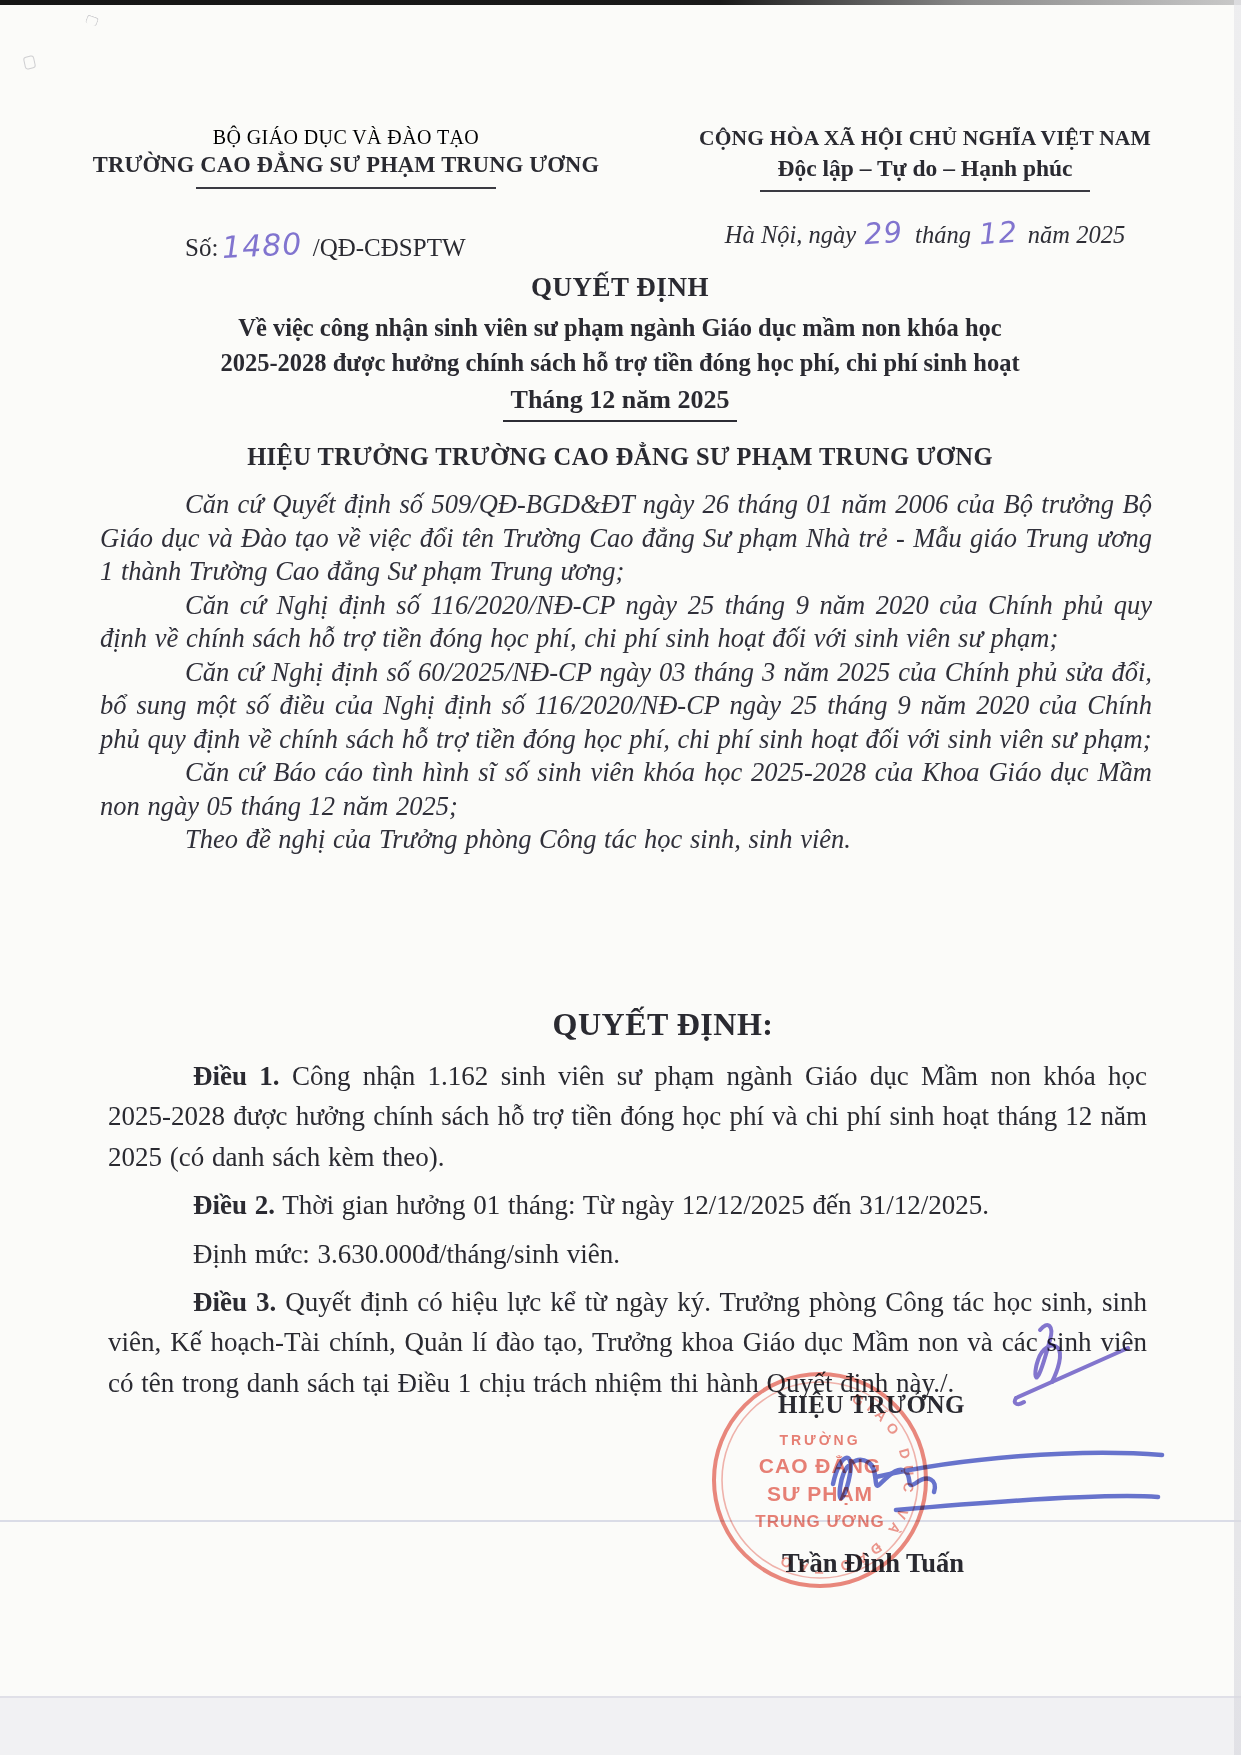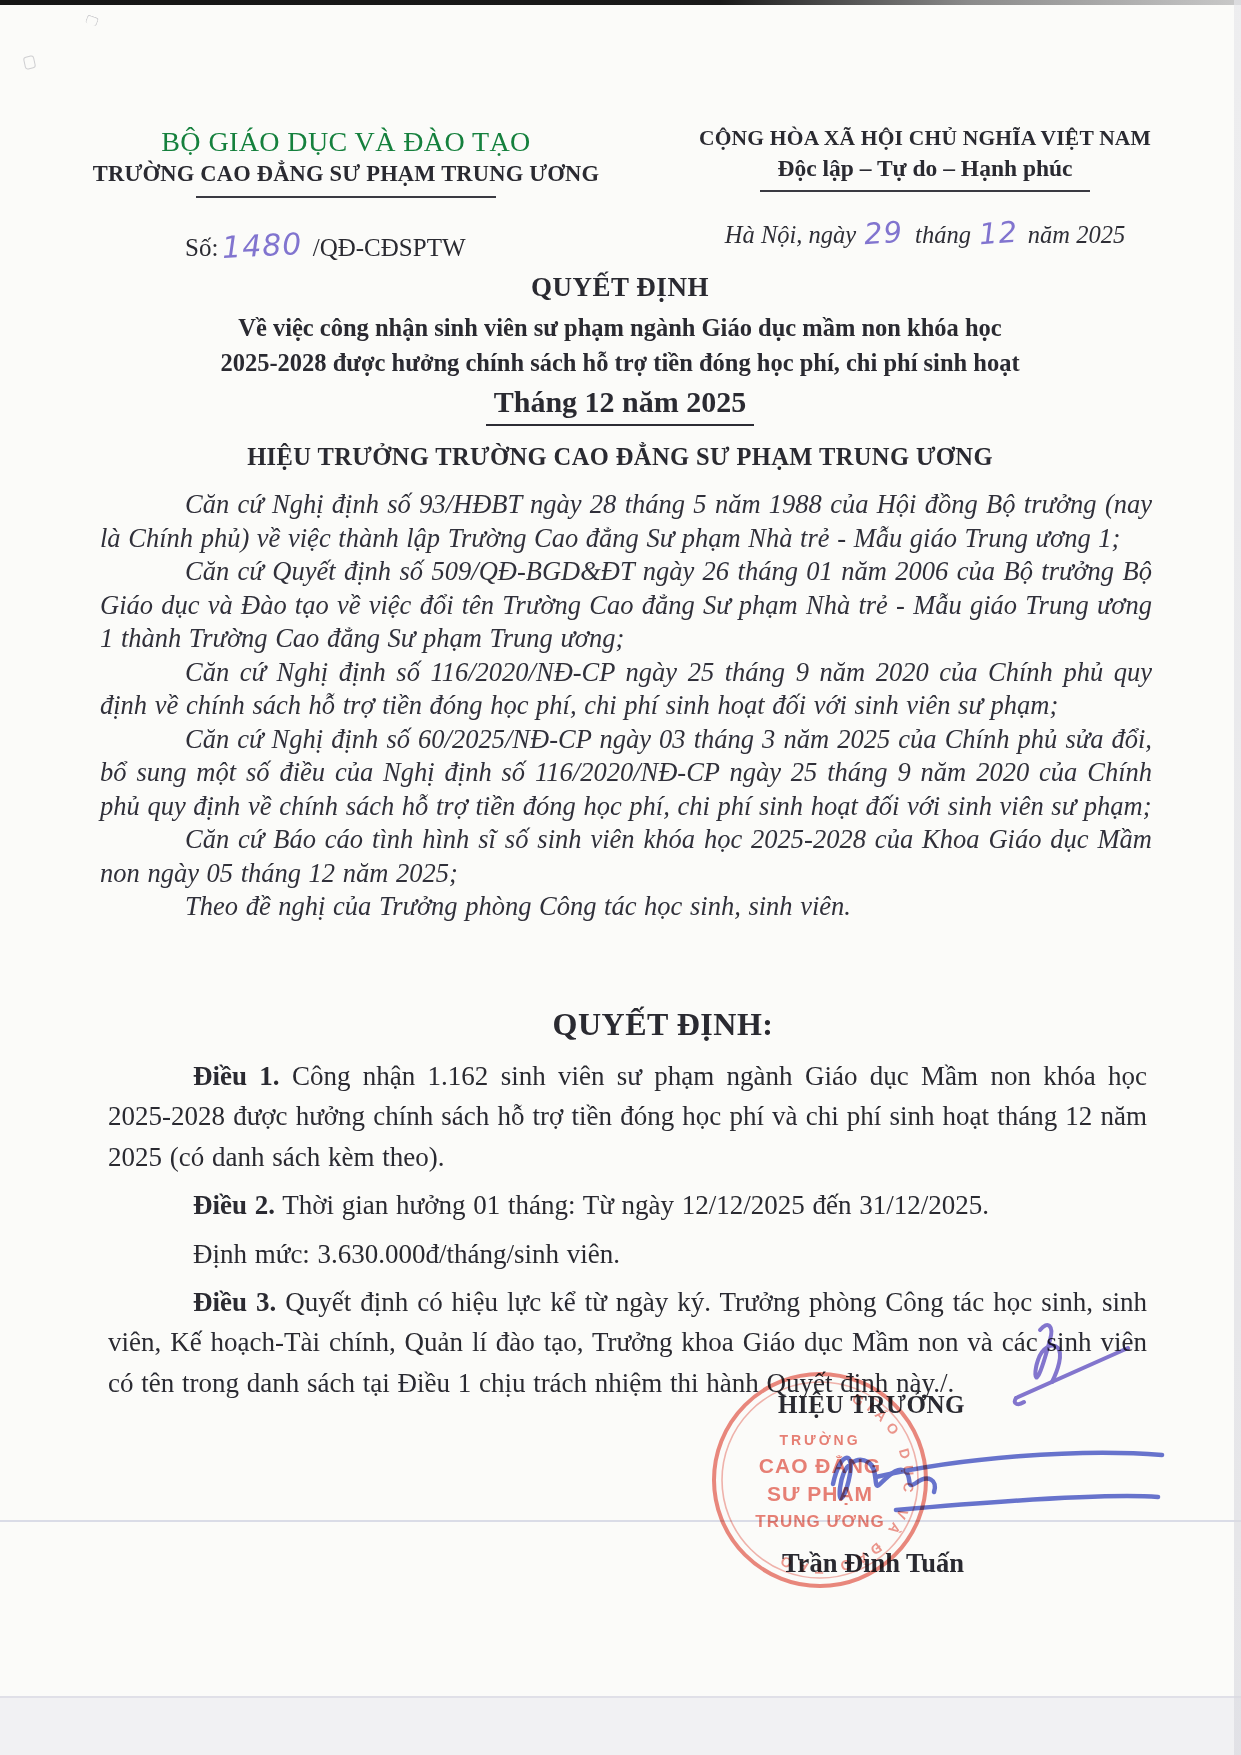--- a/index.html
+++ b/index.html
@@ -15,42 +15,42 @@
   .bottom-band{position:absolute;left:0;top:1698px;width:100%;height:57px;background:#f1f1f3;}
   .fold{position:absolute;left:0;width:100%;height:2px;}
   .fold1{top:1520px;background:#d4d6e4;opacity:.85;}
   .fold2{top:1696px;background:#dddde6;opacity:.9;}
   .speck{position:absolute;border:1px solid #9a9aa2;opacity:.45;border-radius:3px;}
   .s1{left:86px;top:16px;width:10px;height:8px;transform:rotate(20deg);border-bottom:none;}
   .s2{left:24px;top:56px;width:9px;height:11px;transform:rotate(-12deg);}
 
   
   .hdr-left{position:absolute;left:70px;top:126px;width:552px;text-align:center;}
-  .org1{font-size:28px;letter-spacing:.4px;color:#15803d;}
+  .org1{font-size:20px;letter-spacing:.4px;color:#000000;}
   .org2{font-size:22.5px;font-weight:bold;margin-top:3px;letter-spacing:.2px;}
   .rule{border-top:2.5px solid #3a3a42;height:0;}
   .rule-left{width:300px;margin:9px auto 0;}
   .hdr-right{position:absolute;left:690px;top:126px;width:470px;text-align:center;}
   .nat1{font-size:21.5px;font-weight:bold;letter-spacing:.2px;}
   .nat2{font-size:23.5px;font-weight:bold;margin-top:4px;}
   .rule-right{width:330px;margin:8px auto 0;}
   .date-line{margin-top:24px;font-style:italic;font-size:24.5px;color:#2e2e36;}
   .so-line{position:absolute;left:185px;top:228px;font-size:25px;}
   .hw{color:#8174cf;font-style:italic;font-family:"DejaVu Sans",sans-serif;
     display:inline-block;letter-spacing:1px;}
   .hw-so{font-size:30px;transform:rotate(-3deg);margin:0 10px 0 4px;}
   .hw-day{font-size:29px;transform:rotate(-4deg);margin:0 12px 0 8px;}
   .hw-month{font-size:29px;transform:rotate(-4deg);margin:0 10px 0 8px;}
 
   
   .title-block{position:absolute;left:115px;top:272px;width:1010px;text-align:center;}
   .title-main{font-size:27px;font-weight:bold;letter-spacing:.5px;}
   .title-sub{font-size:24.5px;font-weight:bold;line-height:35px;}
   .title-sub-first{margin-top:7px;}
-  .title-sub3{display:inline-block;font-size:30px;font-weight:bold;
+  .title-sub3{display:inline-block;font-size:26px;font-weight:bold;
     border-bottom:2.5px solid #2c2c34;padding:3px 8px 5px;margin-top:2px;}
   .issuer{position:absolute;left:115px;top:443px;width:1010px;text-align:center;
     font-size:24.5px;font-weight:bold;letter-spacing:.4px;}
 
   
   .preamble{position:absolute;left:100px;top:488px;width:1052px;}
   .preamble p{margin:0;font-style:italic;font-size:26.5px;line-height:33.5px;
     text-align:justify;text-indent:85px;color:#30303a;word-spacing:1px;}
   .decision-heading{position:absolute;left:85px;top:1006px;width:1156px;text-align:center;
     font-size:32px;font-weight:bold;letter-spacing:.5px;}
@@ -104,21 +104,20 @@
   <div class="title-block">
     <div class="title-main">QUYẾT ĐỊNH</div>
     <div class="title-sub title-sub-first">Về việc công nhận sinh viên sư phạm ngành Giáo dục mầm non khóa học</div>
     <div class="title-sub">2025-2028 được hưởng chính sách hỗ trợ tiền đóng học phí, chi phí sinh hoạt</div>
     <div><span class="title-sub3">Tháng 12 năm 2025</span></div>
   </div>
 
   <div class="issuer">HIỆU TRƯỞNG TRƯỜNG CAO ĐẲNG SƯ PHẠM TRUNG ƯƠNG</div>
 
   <div class="preamble">
-    <p>Căn cứ Nghị định số 93/HĐBT ngày 28 tháng 5 năm 1988 của Hội đồng Bộ trưởng (nay là Chính phủ) về việc thành lập Trường Cao đẳng Sư phạm Nhà trẻ - Mẫu giáo Trung ương 1;</p>
     <p>Căn cứ Quyết định số 509/QĐ-BGD&amp;ĐT ngày 26 tháng 01 năm 2006 của Bộ trưởng Bộ Giáo dục và Đào tạo về việc đổi tên Trường Cao đẳng Sư phạm Nhà trẻ - Mẫu giáo Trung ương 1 thành Trường Cao đẳng Sư phạm Trung ương;</p>
     <p>Căn cứ Nghị định số 116/2020/NĐ-CP ngày 25 tháng 9 năm 2020 của Chính phủ quy định về chính sách hỗ trợ tiền đóng học phí, chi phí sinh hoạt đối với sinh viên sư phạm;</p>
     <p>Căn cứ Nghị định số 60/2025/NĐ-CP ngày 03 tháng 3 năm 2025 của Chính phủ sửa đổi, bổ sung một số điều của Nghị định số 116/2020/NĐ-CP ngày 25 tháng 9 năm 2020 của Chính phủ quy định về chính sách hỗ trợ tiền đóng học phí, chi phí sinh hoạt đối với sinh viên sư phạm;</p>
     <p>Căn cứ Báo cáo tình hình sĩ số sinh viên khóa học 2025-2028 của Khoa Giáo dục Mầm non ngày 05 tháng 12 năm 2025;</p>
     <p>Theo đề nghị của Trưởng phòng Công tác học sinh, sinh viên.</p>
   </div>
 
   <div class="decision-heading">QUYẾT ĐỊNH:</div>
 
   <div class="articles">

